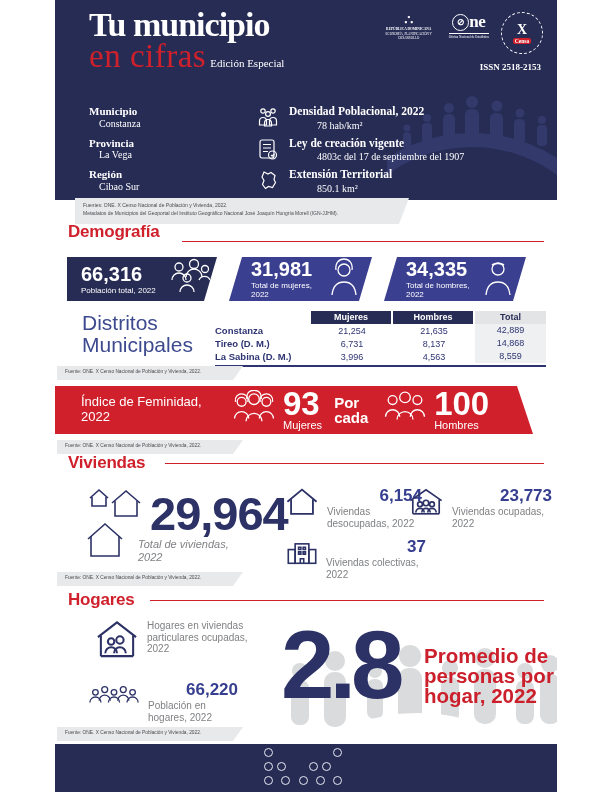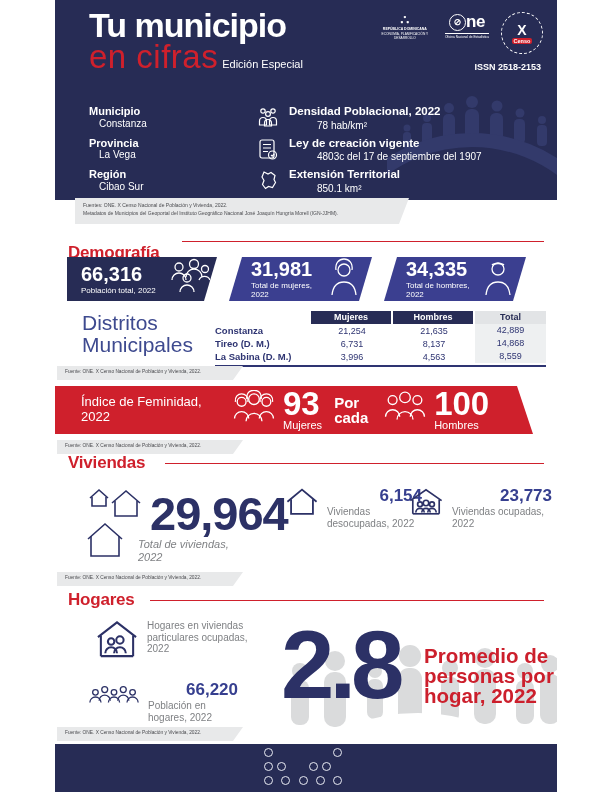--- a/index.html
+++ b/index.html
@@ -1,20 +1,20 @@
 <!DOCTYPE html>
 <html><head>
 <meta charset="utf-8">
 <style>
   html,body{margin:0;padding:0;background:#fff;}
   .page{position:relative;width:612px;height:792px;background:#fff;overflow:hidden;
         font-family:"Liberation Sans",sans-serif;margin:0 auto;}
 
   
-  .header{position:absolute;left:55px;top:0;width:502px;height:200px;background:#272c55;}
+  .header{position:absolute;left:55px;top:0;width:502px;height:200px;background:#272c55;font-family:Liberation Serif, serif;}
   .hdr-sil{position:absolute;right:0;bottom:0;pointer-events:none;}
   .title-block{position:absolute;left:34px;top:8px;}
   .title1{color:#fff;font-size:34px;font-weight:bold;letter-spacing:-1px;line-height:1.02;}
   .title2row{display:flex;align-items:baseline;margin-top:-3px;}
   .title2{color:#cf202c;font-size:33px;font-weight:300;letter-spacing:0.5px;line-height:1;}
   .edition{color:#fff;font-size:11px;margin-left:4px;}
   .logos{position:absolute;right:14px;top:12px;display:flex;align-items:flex-start;gap:12px;}
   .govlogo{width:56px;text-align:center;color:#fff;}
   .govlogo .crest{font-size:13px;line-height:1;}
   .govlogo .gl1{font-size:3.5px;font-weight:bold;margin-top:2px;}
@@ -204,21 +204,21 @@
         </span>
       </div>
     </div>
   </div>
 
   <div class="srcstrip src1">
     <div>Fuentes: ONE. X Censo Nacional de Población y Vivienda, 2022.</div>
     <div>Metadatos de Municipios del Geoportal del Instituto Geográfico Nacional José Joaquín Hungría Morell (IGN-JJHM).</div>
   </div>
 
-  <div class="sechead" style="left:68px;top:243px;">Demografía</div>
+  <div class="sechead" style="left:68px;top:222px;">Demografía</div>
   <div class="secline" style="left:182px;top:241px;width:362px;"></div>
 
   <div class="banner b-navy" style="left:67px;width:150px;">
     <div class="btext">
       <div class="bnum">66,316</div>
       <div class="blabel">Población total, 2022</div>
     </div>
     <span class="bicon">
       <svg width="44" height="38" viewBox="0 0 44 38" fill="none" stroke="#fff" stroke-width="1.3">
         <circle cx="12" cy="9" r="4"></circle>
@@ -357,20 +357,35 @@
         <path d="M2 12L14 2l12 10"></path>
           <path d="M5 10v12h18V10"></path>
       </svg>
     </span>
     <div class="vtext" style="width:95px;">
       <div class="vnum">6,154</div>
       <div class="vlabel">Viviendas desocupadas, 2022</div>
     </div>
   </div>
 
+  <div class="vitem" style="left:286px;top:538px;">
+    <span>
+      <svg width="32" height="30" viewBox="0 0 28 26" fill="none" stroke="#2c3166" stroke-width="1.4">
+        <rect x="8" y="5" width="12" height="17"></rect>
+        <rect x="2" y="10" width="6" height="12"></rect>
+          <rect x="20" y="10" width="6" height="12"></rect>
+        <path d="M11 8h2v2h-2zM15 8h2v2h-2zM11 12h2v2h-2zM15 12h2v2h-2z"></path>
+        <path d="M12.5 22v-4h3v4"></path>
+      </svg>
+    </span>
+    <div class="vtext" style="width:100px;">
+      <div class="vnum">37</div>
+      <div class="vlabel">Viviendas colectivas, 2022</div>
+    </div>
+  </div>
 
   <div class="vitem" style="left:408px;top:487px;">
     <span>
       <svg width="36" height="32" viewBox="0 0 30 26" fill="none" stroke="#2c3166" stroke-width="1.4">
         <path d="M2 11L15 2l13 9"></path>
           <path d="M4 10v12M26 10v12"></path>
         <circle cx="10" cy="14" r="2"></circle>
           <circle cx="15" cy="13" r="2.3"></circle>
           <circle cx="20" cy="14" r="2"></circle>
         <path d="M6.5 21a3.5 3.5 0 0 1 7 0"></path>

